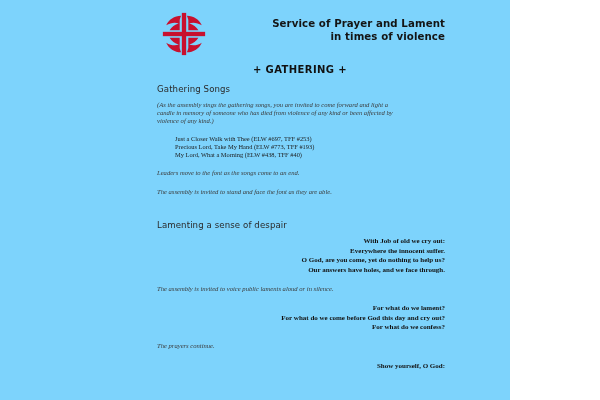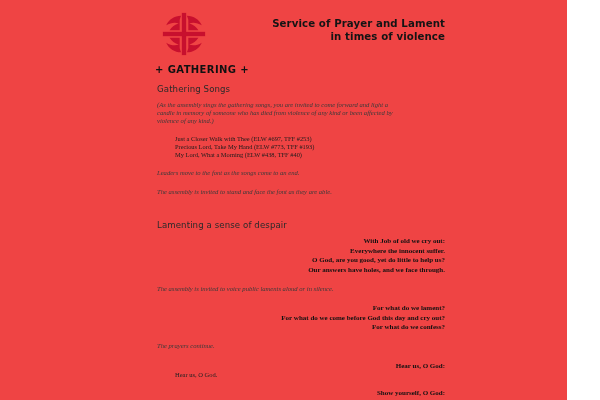--- a/index.html
+++ b/index.html
@@ -9,24 +9,23 @@
   }
   body {
     width: 600px;
     height: 400px;
     overflow: hidden;
     font-family: "Liberation Serif", serif;
     color: #1a1a1a;
   }
   .page {
     position: relative;
-    width: 555px;
+    width: 510px;
     height: 400px;
-    background: #ef4444;
-    padding-left: 12px;
+    background: #7dd3fc;
   }
 
   
   .masthead {
     position: absolute;
     left: 155px;
     top: 8px;
     width: 290px;
     height: 52px;
   }
@@ -50,20 +49,21 @@
     color: #141414;
     letter-spacing: 0.1px;
   }
 
   
   .section-head {
     position: absolute;
     left: 155px;
     top: 64px;
     width: 290px;
+    text-align: center;
     font-family: "DejaVu Sans", sans-serif;
     font-weight: bold;
     font-size: 10px;
     letter-spacing: 0.4px;
     color: #111111;
   }
 
   .content {
     position: absolute;
     left: 157px;
@@ -177,38 +177,34 @@
     <div class="rubric rubric-line">Leaders move to the font as the songs come to an end.</div>
     <div class="rubric rubric-line">The assembly is invited to stand and face the font as they are able.</div>
 
     <div class="spacer-lg"></div>
 
     <div class="sub-head">Lamenting a sense of despair</div>
 
     <div class="resp-block">
       <div class="leader-line">With Job of old we cry out:</div>
       <div class="leader-line">Everywhere the innocent suffer.</div>
-      <div class="leader-line">O God, are you good, yet do little to help us?</div>
+      <div class="leader-line">O God, are you come, yet do nothing to help us?</div>
       <div class="leader-line">Our answers have holes, and we face through.</div>
     </div>
 
     <div class="rubric rubric-line">The assembly is invited to voice public laments aloud or in silence.</div>
 
     <div class="resp-block">
       <div class="leader-line">For what do we lament?</div>
       <div class="leader-line">For what do we come before God this day and cry out?</div>
       <div class="leader-line">For what do we confess?</div>
     </div>
 
     <div class="rubric rubric-line">The prayers continue.</div>
 
-    <div class="pair">
-      <div class="leader-line">Hear us, O God:</div>
-      <div class="assembly-line">Hear us, O God.</div>
-    </div>
 
     <div class="pair">
       <div class="leader-line">Show yourself, O God:</div>
 
     </div>
 
   </div>
 </div>
 
 </body></html>

